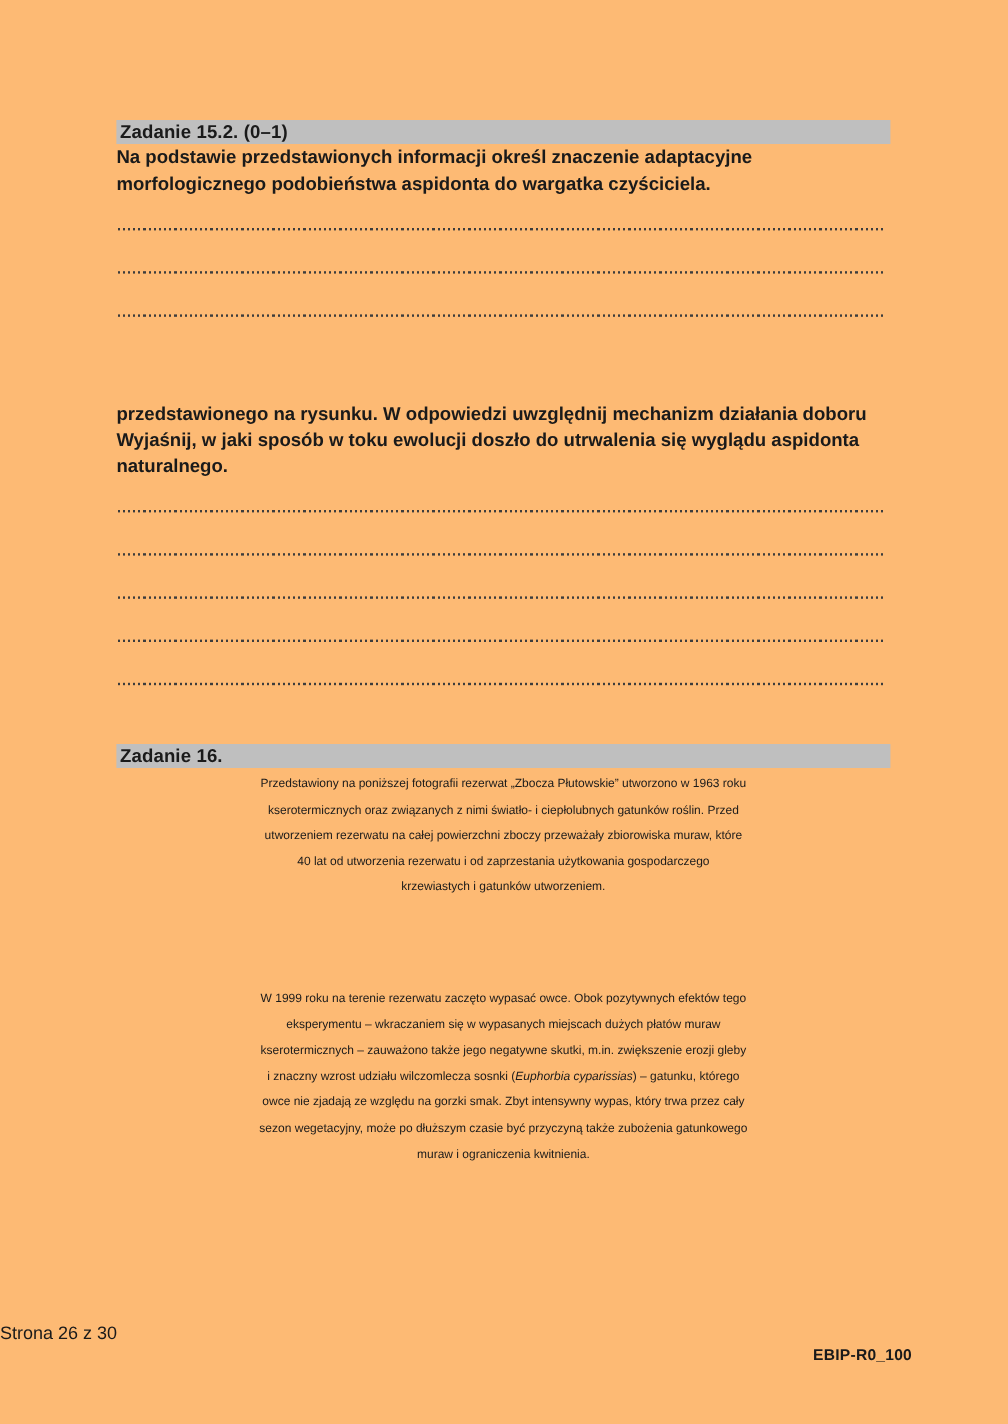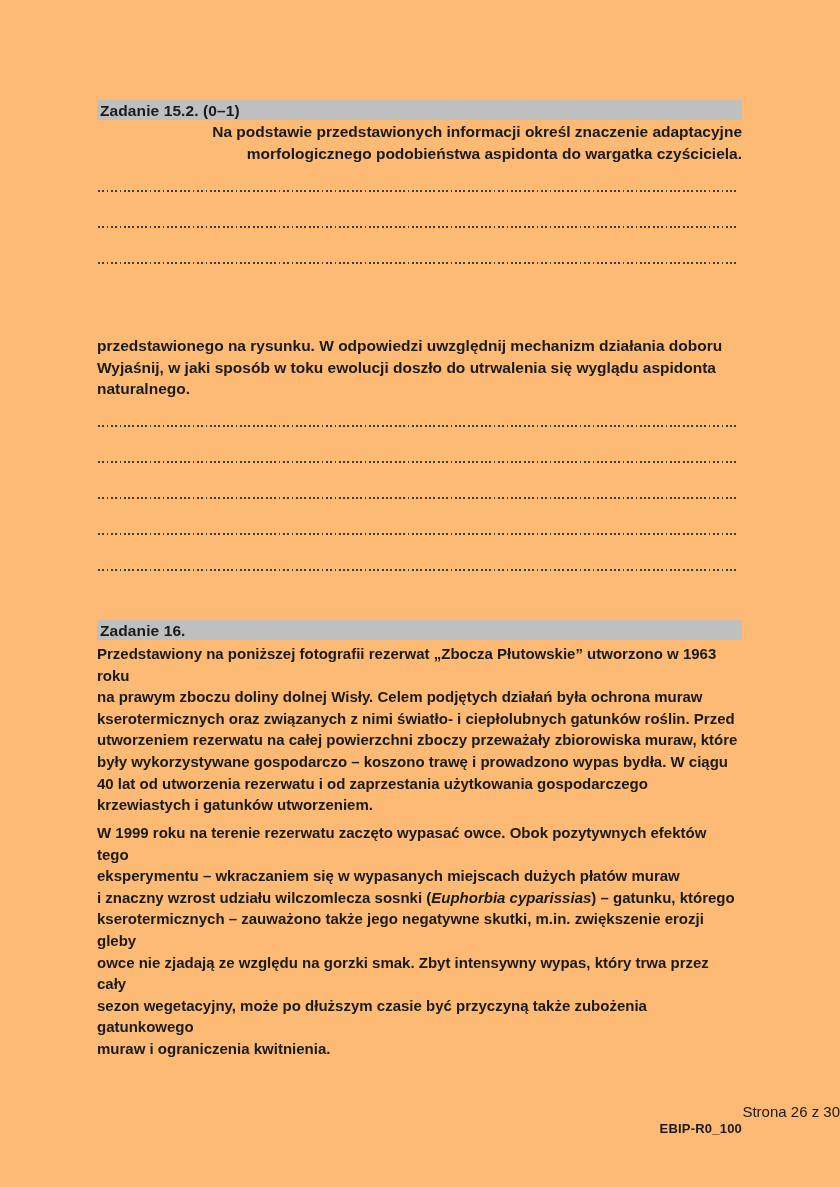--- a/index.html
+++ b/index.html
@@ -22,46 +22,46 @@
     padding: 1px 0 0 3px;
     font-size: 15.5px;
     font-weight: bold;
     line-height: 19px;
     letter-spacing: 0.1px;
   }
 
   .instruction { font-size: 15.5px; font-weight: bold; }
   .instruction .line { line-height: 21.5px; }
 
-  .bodytext { font-size: 15px; font-weight: bold; }
+  .bodytext { font-size: 10px; font-weight: normal; text-align: center; }
   .bodytext .line { line-height: 21.6px; }
 
   .it { font-style: italic; }
 
   .answers { position: absolute; left: 98px; width: 640px; }
   .answer-line { height: 36px; position: relative; }
   .answer-line::after {
     content: "";
     position: absolute; left: 0; right: 0; bottom: 0; height: 2px;
     background-image: repeating-linear-gradient(to right,
       #3c3c3c 0px, #3c3c3c 1.8px, transparent 1.8px, transparent 4.3px);
   }
 
   .footer-page {
     position: absolute; left: 0; top: 1103px; width: 840px;
-    text-align: right; font-size: 15px;
+    text-align: left; font-size: 15px;
   }
   .footer-code {
-    position: absolute; left: 97px; top: 1121px; width: 645px;
+    position: absolute; left: 115px; top: 1121px; width: 645px;
     text-align: right; font-size: 13px; font-weight: bold;
     letter-spacing: 0.2px;
   }
 
   #bar1    { top: 100px; }
-  #instr1  { top: 121px; text-align: right; }
+  #instr1  { top: 121px; }
   #ans1    { top: 156px; }
 
   #bar2    { top: 313px; }
   #instr2  { top: 335px; }
   #ans2    { top: 391px; }
 
   #bar3    { top: 620px; }
   #para1   { top: 643px; }
   #para2   { top: 822px; }
 </style>
@@ -94,32 +94,30 @@
       <div class="answer-line"></div>
       <div class="answer-line"></div>
       <div class="answer-line"></div>
     </div>
 
   <div id="bar3" class="block task-bar">
     <span>Zadanie 16.</span>
   </div>
   <div id="para1" class="block bodytext">
       <div class="line"><span>Przedstawiony na poniższej fotografii rezerwat „Zbocza Płutowskie” utworzono w 1963 roku</span></div>
-      <div class="line"><span>na prawym zboczu doliny dolnej Wisły. Celem podjętych działań była ochrona muraw</span></div>
       <div class="line"><span>kserotermicznych oraz związanych z nimi światło- i ciepłolubnych gatunków roślin. Przed</span></div>
       <div class="line"><span>utworzeniem rezerwatu na całej powierzchni zboczy przeważały zbiorowiska muraw, które</span></div>
-      <div class="line"><span>były wykorzystywane gospodarczo – koszono trawę i prowadzono wypas bydła. W ciągu</span></div>
       <div class="line"><span>40 lat od utworzenia rezerwatu i od zaprzestania użytkowania gospodarczego</span></div>
       <div class="line"><span>krzewiastych i gatunków utworzeniem.</span></div>
     </div>
   <div id="para2" class="block bodytext">
       <div class="line"><span>W 1999 roku na terenie rezerwatu zaczęto wypasać owce. Obok pozytywnych efektów tego</span></div>
       <div class="line"><span>eksperymentu – wkraczaniem się w wypasanych miejscach dużych płatów muraw</span></div>
+      <div class="line"><span>kserotermicznych – zauważono także jego negatywne skutki, m.in. zwiększenie erozji gleby</span></div>
       <div class="line"><span>i znaczny wzrost udziału wilczomlecza sosnki (</span><span class="it">Euphorbia cyparissias</span><span>) – gatunku, którego</span></div>
-      <div class="line"><span>kserotermicznych – zauważono także jego negatywne skutki, m.in. zwiększenie erozji gleby</span></div>
       <div class="line"><span>owce nie zjadają ze względu na gorzki smak. Zbyt intensywny wypas, który trwa przez cały</span></div>
       <div class="line"><span>sezon wegetacyjny, może po dłuższym czasie być przyczyną także zubożenia gatunkowego</span></div>
       <div class="line"><span>muraw i ograniczenia kwitnienia.</span></div>
     </div>
 
   <div class="footer-page">Strona 26 z 30</div>
   <div class="footer-code">EBIP-R0_100</div>
 
 </div>
 

